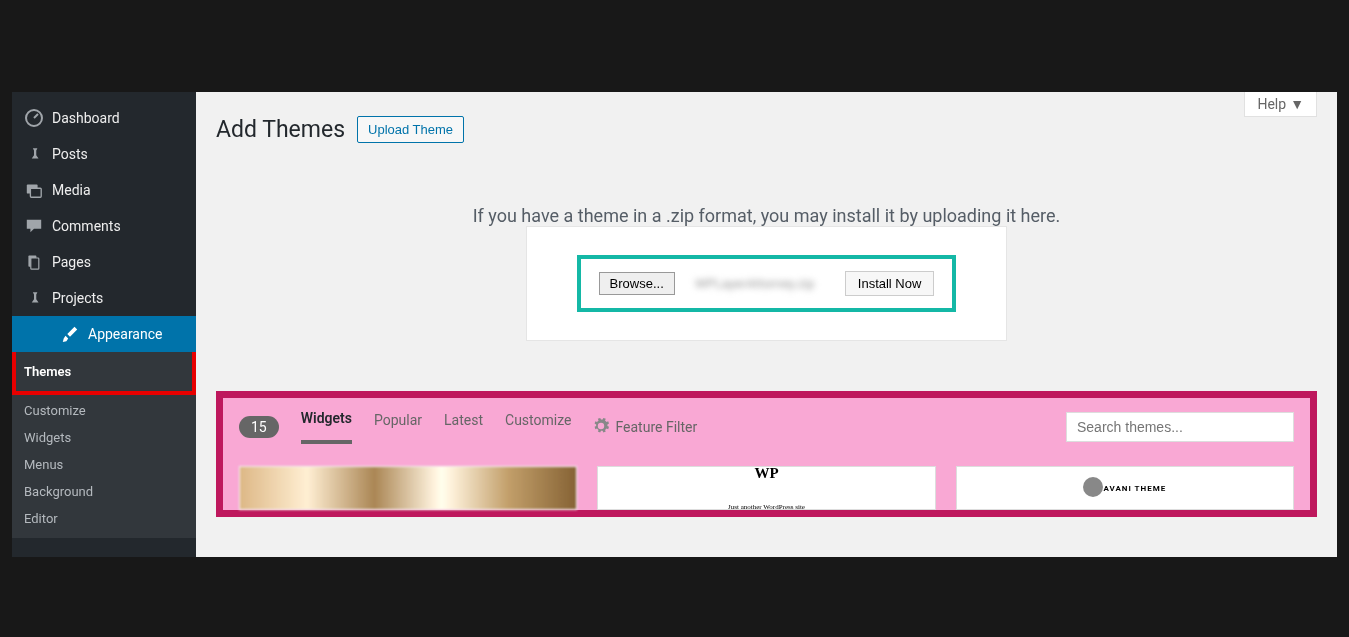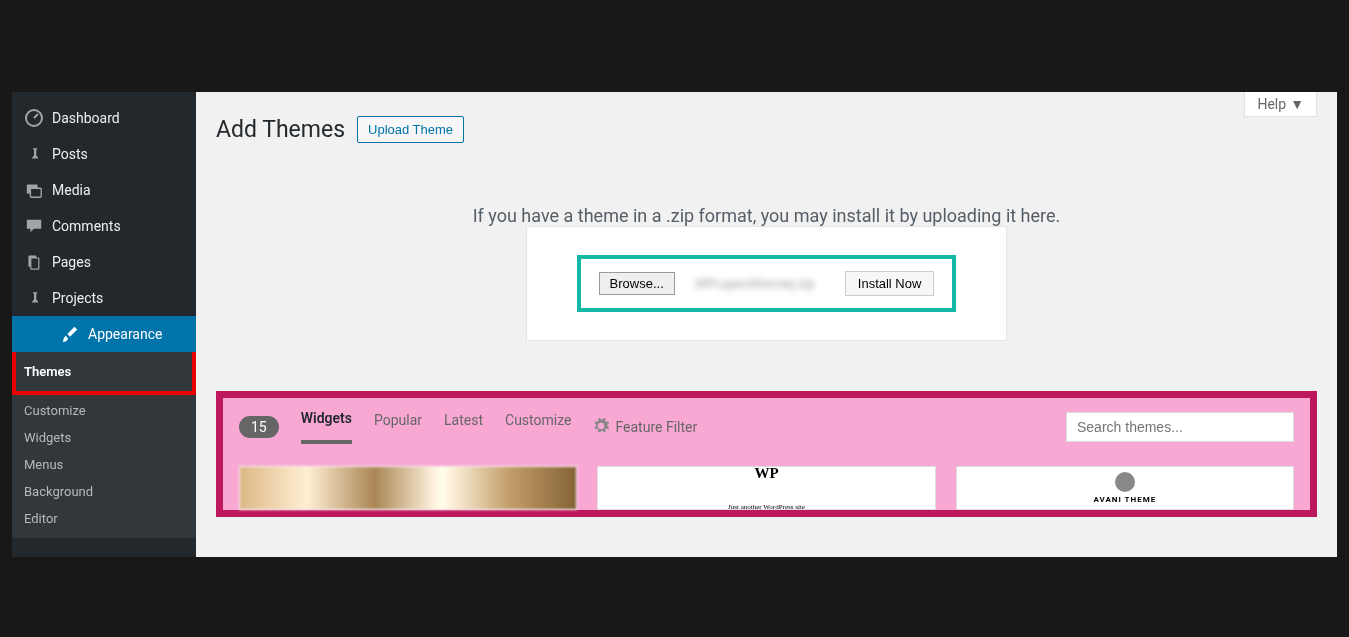--- a/index.html
+++ b/index.html
@@ -229,21 +229,21 @@
       flex-direction: column;
       align-items: center;
       justify-content: center;
       font-family: serif;
       gap: 21px;
     }
     .theme-card.t2 .wp-logo { font-weight: bold; font-size: 15px; }
     .theme-card.t2 .wp-tag { font-size: 7px; }
     .theme-card.t3 {
       display: flex;
-      flex-direction: column;
+      flex-direction: row;
       align-items: center;
       justify-content: center;
     }
     .theme-card.t3 .avatar { width: 20px; height: 20px; border-radius: 50%; background: #888; margin-bottom: 3px; }
     .theme-card.t3 .name { font-size: 8px; font-weight: bold; letter-spacing: 1px; }
   </style>
 </head>
 <body>
 
 <div class="outer-frame">

